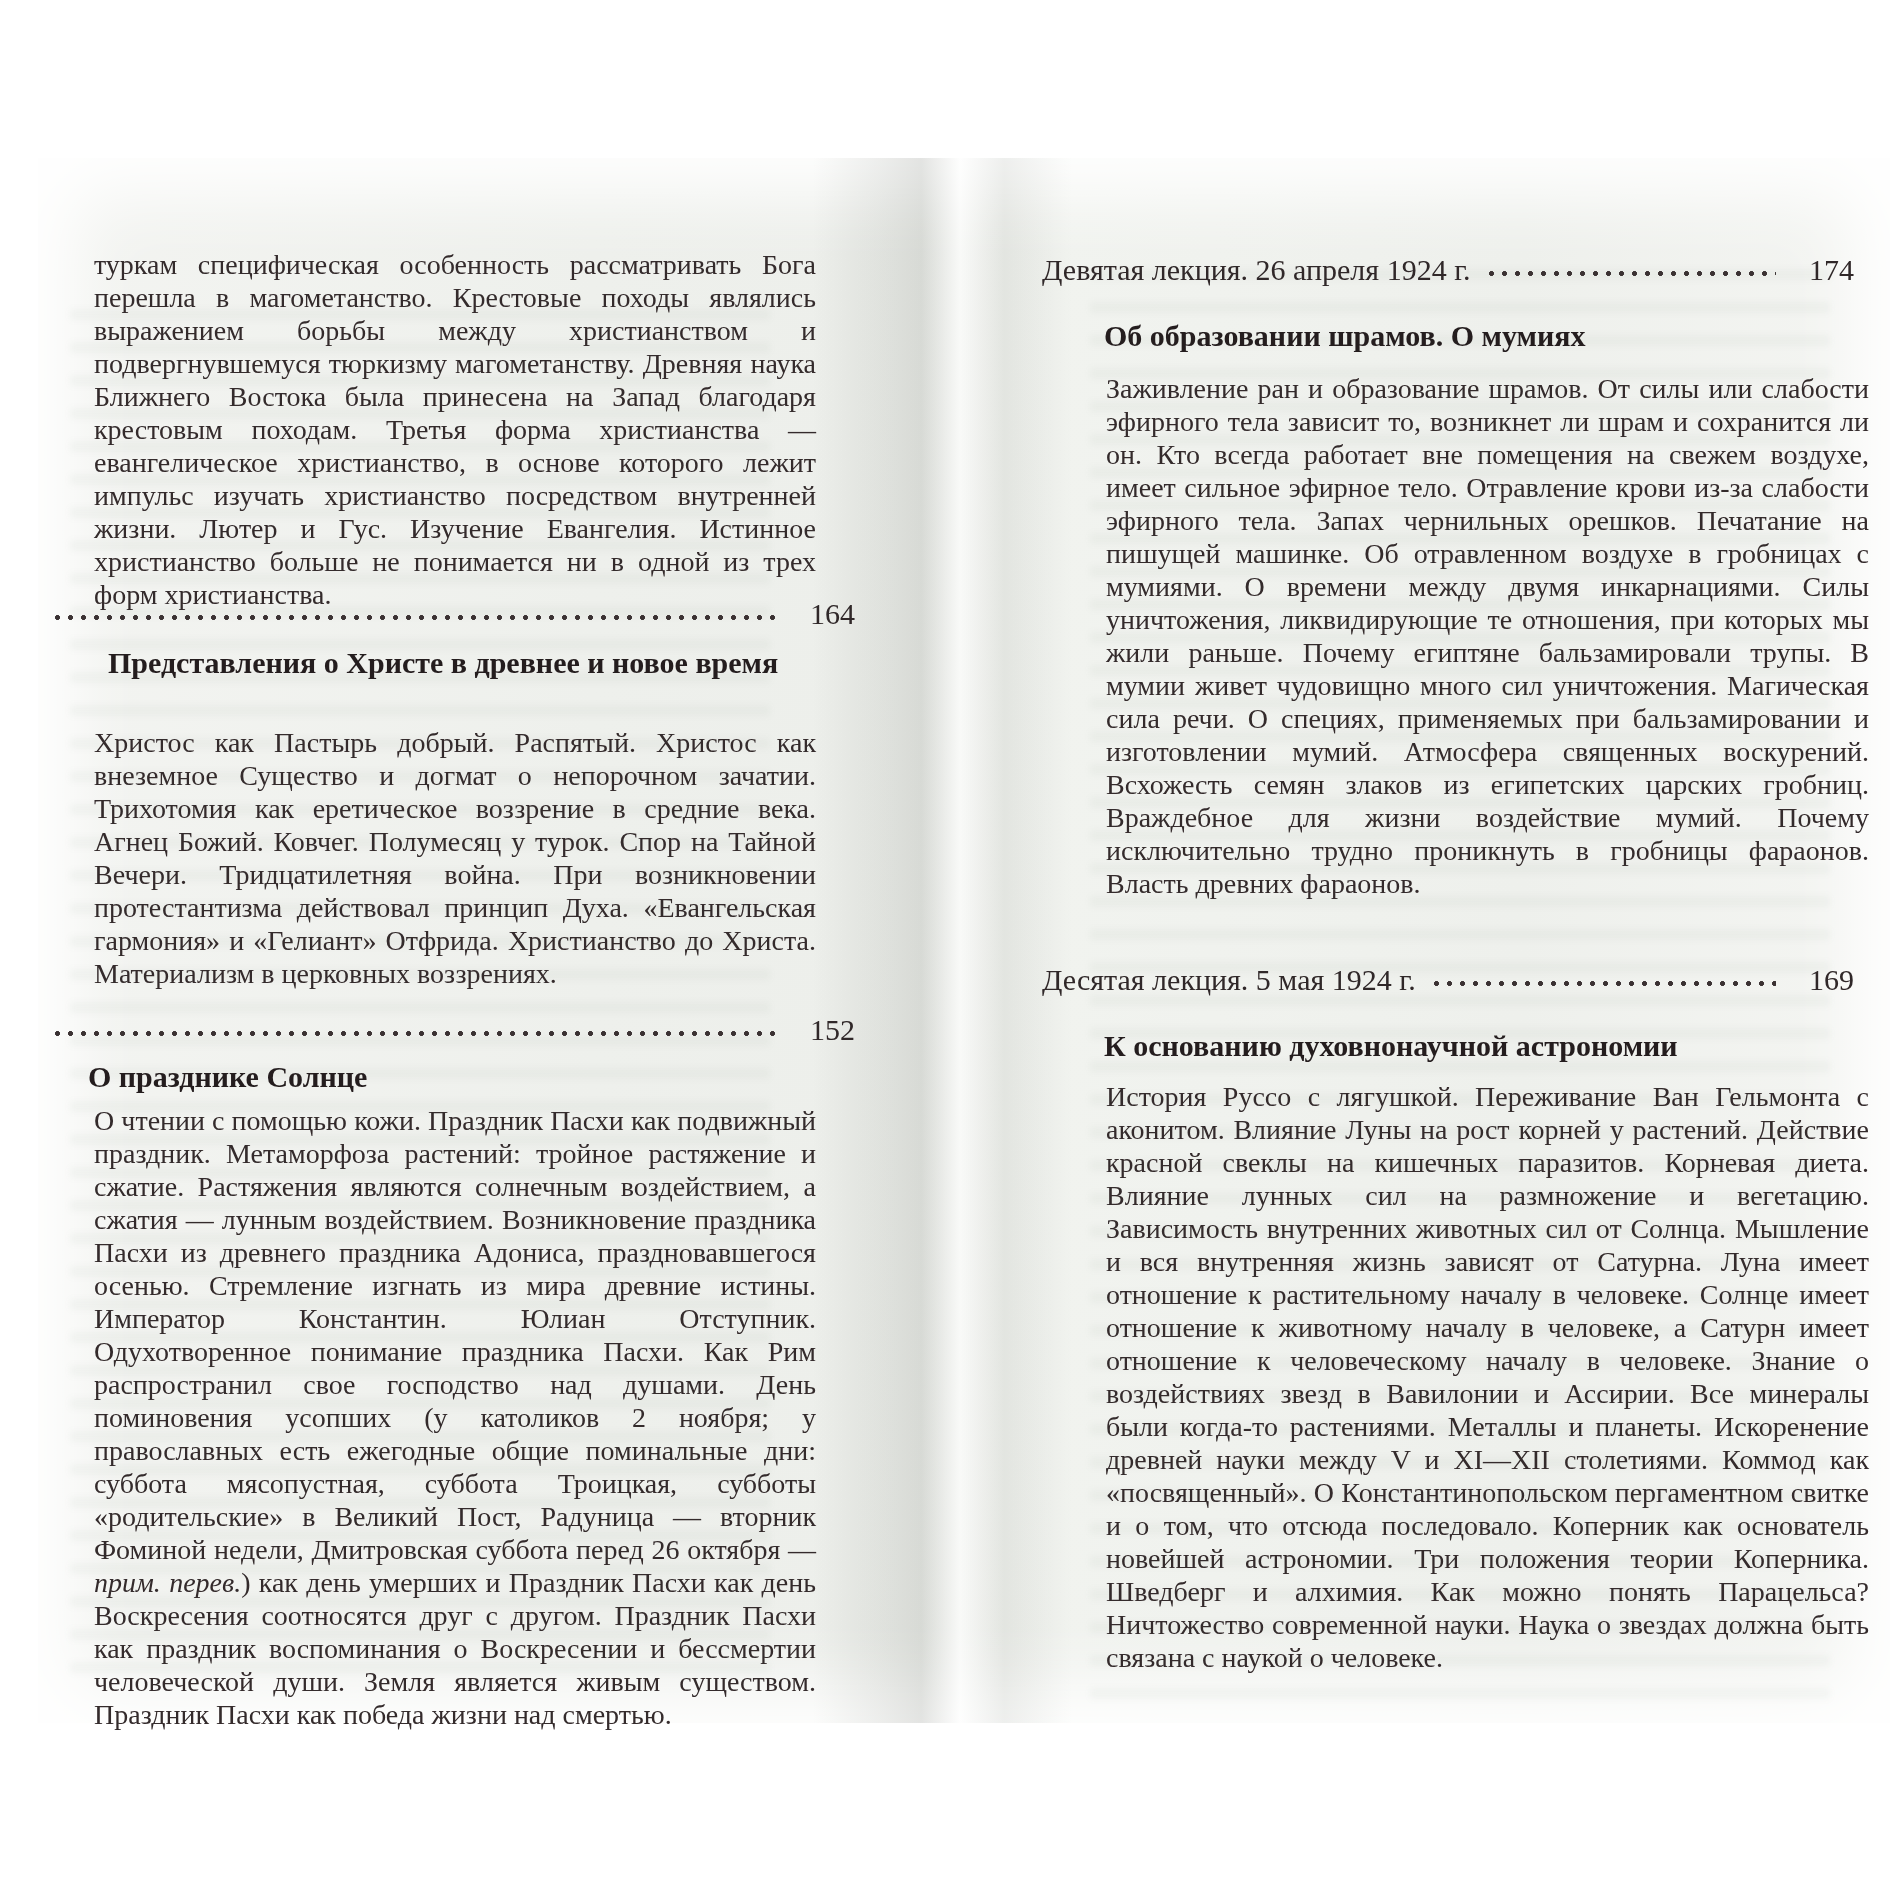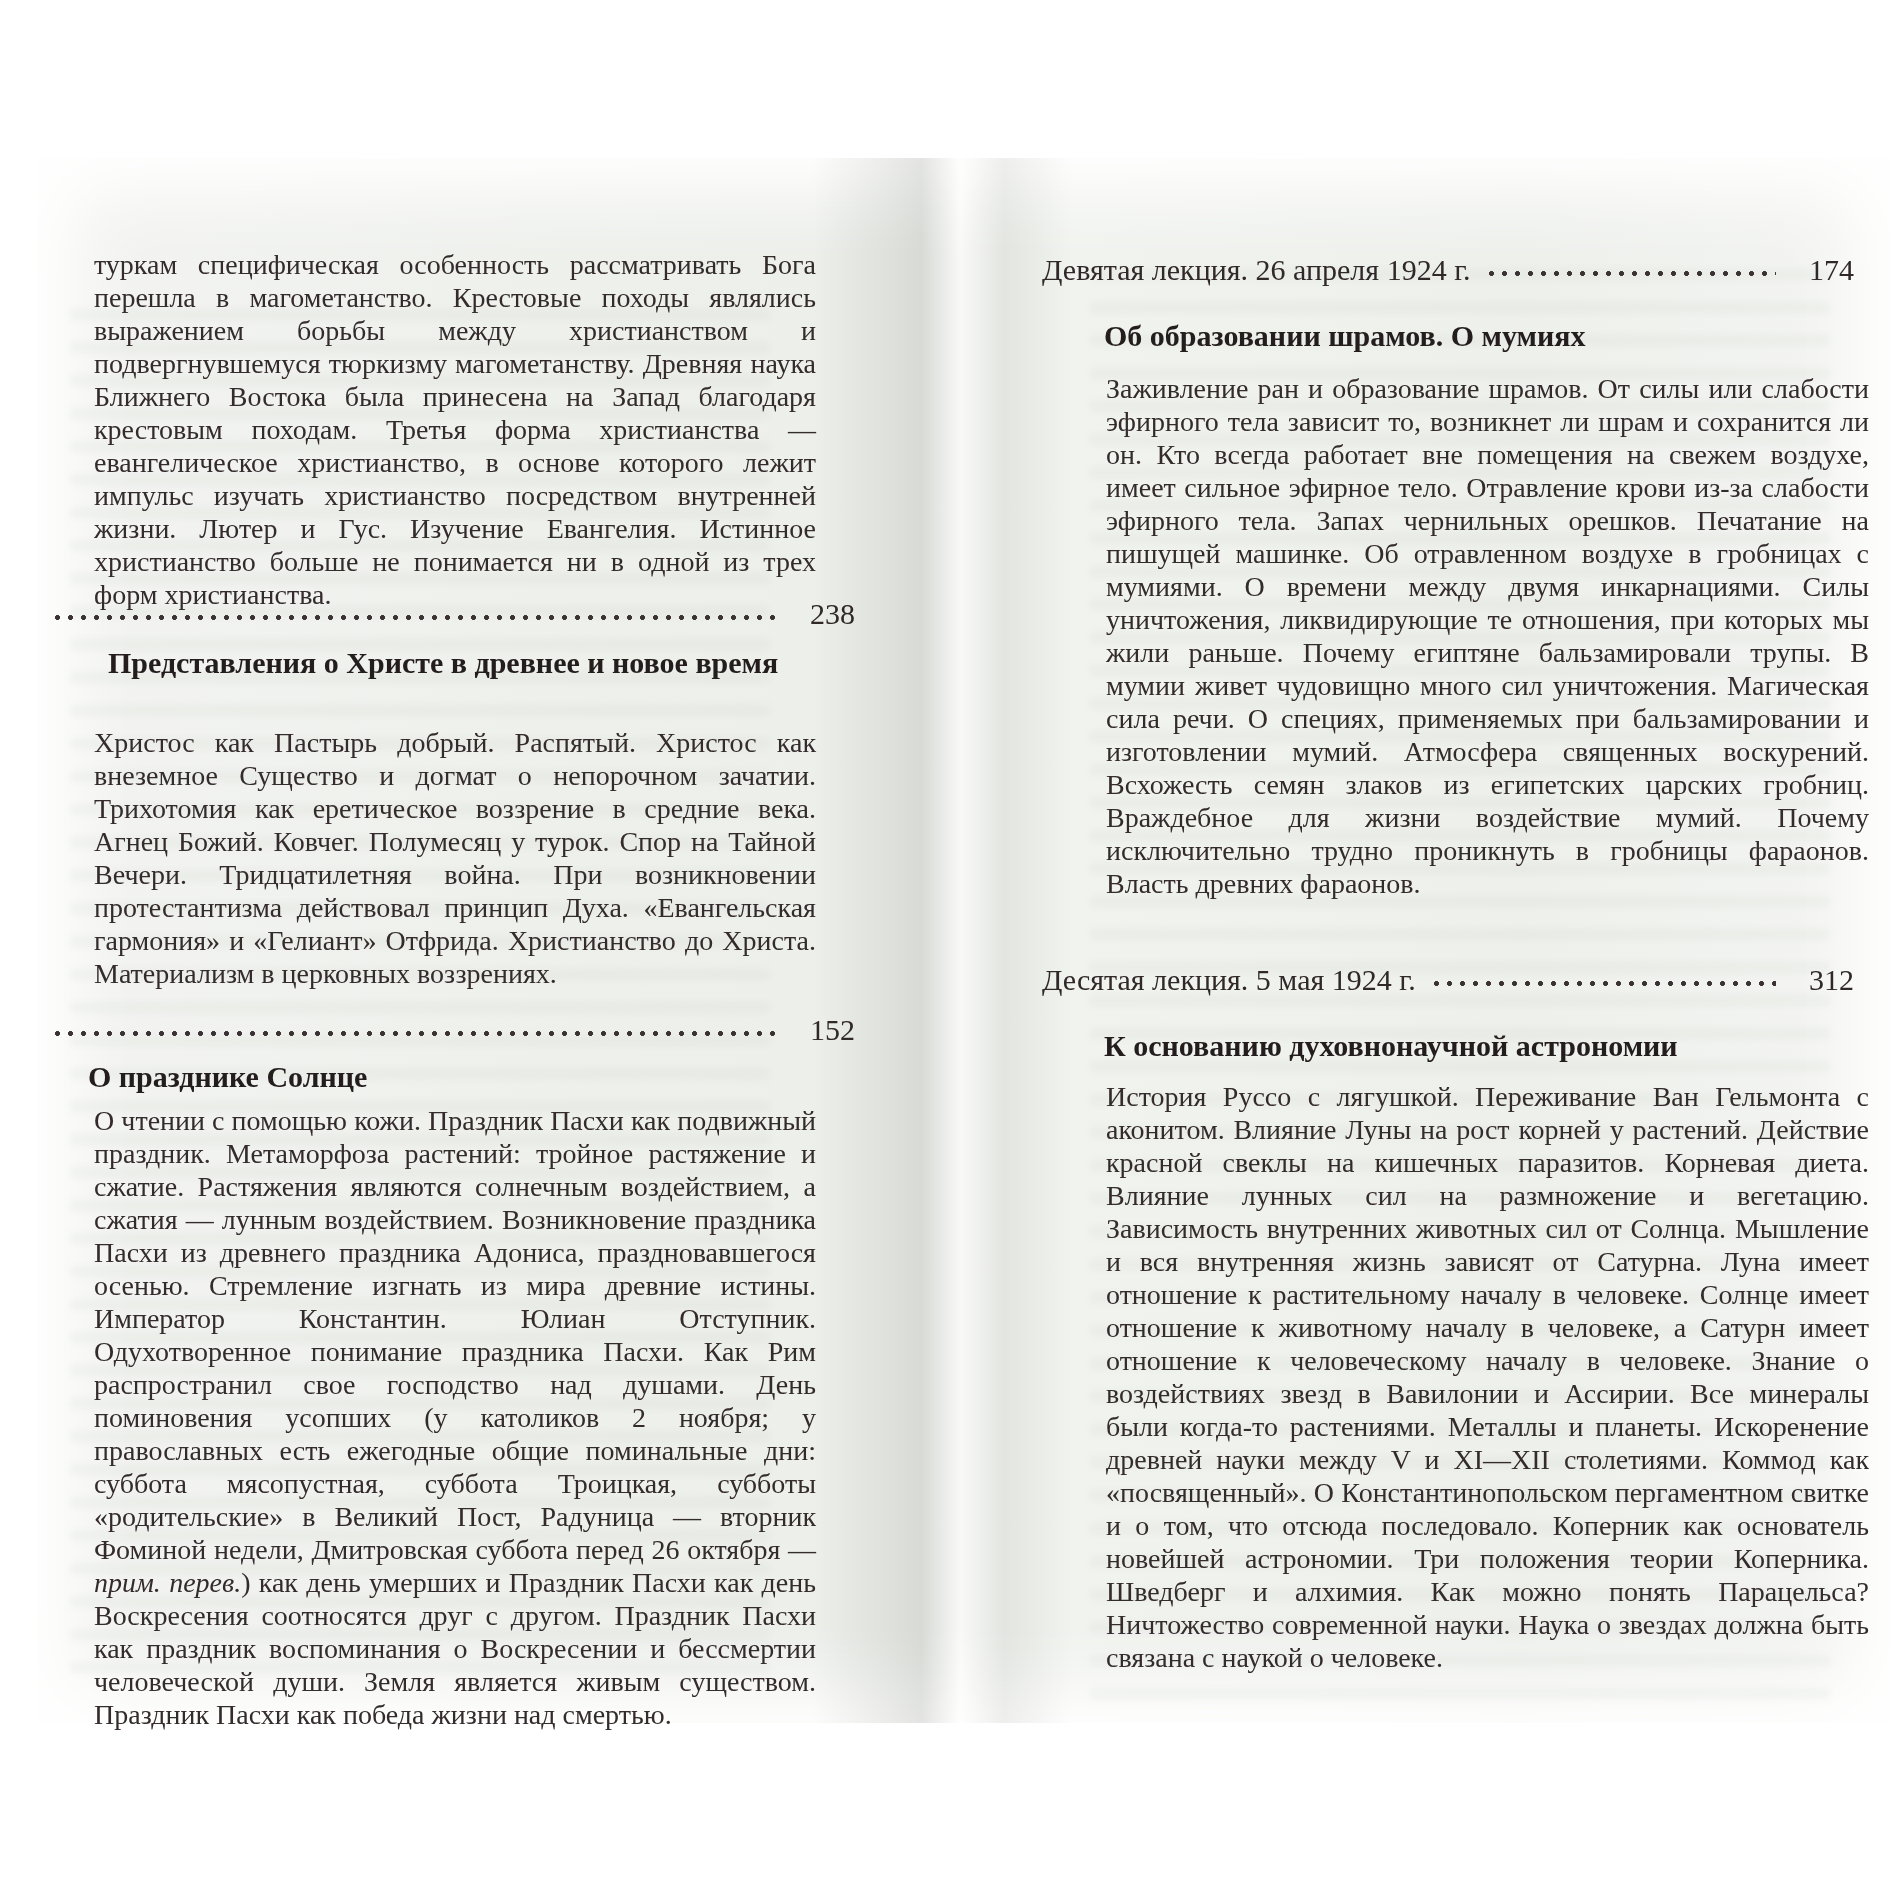--- a/index.html
+++ b/index.html
@@ -56,21 +56,21 @@
   <div class="gutter"></div>
   <div class="ghost" style="left:70px;top:300px;width:700px;height:1380px;"></div>
   <div class="ghost" style="left:1090px;top:260px;width:740px;height:1440px;"></div>
 
   <div>
 
     <div class="block intro" style="left:70px;top:248px;width:722px;"><span>туркам специфическая особенность рассматривать Бога перешла в магометанство. Крестовые походы являлись выражением борьбы между христианством и подвергнувшемуся тюркизму магометанству. Древняя наука Ближнего Востока была принесена на Запад благодаря крестовым походам. Третья форма христианства — евангелическое христианство, в основе которого лежит импульс изучать христианство посредством внутренней жизни. Лютер и Гус. Изучение Евангелия. Истинное христианство больше не понимается ни в одной из трех форм христианства.</span></div>
 
     <div class="block toc-line" style="left:37px;top:594px;width:818px;">
       <span class="leader"></span>
-      <span class="pagenum">238</span>
+      <span class="pagenum">164</span>
     </div>
     <div class="block heading" style="left:88px;top:643px;width:705px;margin-left:20px;">Представления о Христе в древнее и новое время</div>
     <div class="block summary" style="left:70px;top:726px;width:722px;"><span>Христос как Пастырь добрый. Распятый. Христос как внеземное Существо и догмат о непорочном зачатии. Трихотомия как еретическое воззрение в средние века. Агнец Божий. Ковчег. Полумесяц у турок. Спор на Тайной Вечери. Тридцатилетняя война. При возникновении протестантизма действовал принцип Духа. «Евангельская гармония» и «Гелиант» Отфрида. Христианство до Христа. Материализм в церковных воззрениях.</span></div>
 
     <div class="block toc-line" style="left:37px;top:1010px;width:818px;">
       <span class="leader"></span>
       <span class="pagenum">152</span>
     </div>
     <div class="block heading" style="left:88px;top:1057px;width:705px;">О празднике Солнце</div>
     <div class="block summary" style="left:70px;top:1104px;width:722px;"><span>О чтении с помощью кожи. Праздник Пасхи как подвижный праздник. Метаморфоза растений: тройное растяжение и сжатие. Растяжения являются солнечным воздействием, а сжатия — лунным воздействием. Возникновение праздника Пасхи из древнего праздника Адониса, праздновавшегося осенью. Стремление изгнать из мира древние истины. Император Константин. Юлиан Отступник. Одухотворенное понимание праздника Пасхи. Как Рим распространил свое господство над душами. День поминовения усопших (у католиков 2 ноября; у православных есть ежегодные общие поминальные дни: суббота мясопустная, суббота Троицкая, субботы «родительские» в Великий Пост, Радуница — вторник Фоминой недели, Дмитровская суббота перед 26 октября — </span><span class="it">прим. перев.</span><span>) как день умерших и Праздник Пасхи как день Воскресения соотносятся друг с другом. Праздник Пасхи как праздник воспоминания о Воскресении и бессмертии человеческой души. Земля является живым существом. Праздник Пасхи как победа жизни над смертью.</span></div>
@@ -82,19 +82,19 @@
       <span class="txt">Девятая лекция. 26 апреля 1924 г.</span>
       <span class="leader"></span>
       <span class="pagenum">174</span>
     </div>
     <div class="block heading" style="left:1104px;top:316px;width:745px;">Об образовании шрамов. О мумиях</div>
     <div class="block summary" style="left:1082px;top:372px;width:763px;"><span>Заживление ран и образование шрамов. От силы или слабости эфирного тела зависит то, возникнет ли шрам и сохранится ли он. Кто всегда работает вне помещения на свежем воздухе, имеет сильное эфирное тело. Отравление крови из-за слабости эфирного тела. Запах чернильных орешков. Печатание на пишущей машинке. Об отравленном воздухе в гробницах с мумиями. О времени между двумя инкарнациями. Силы уничтожения, ликвидирующие те отношения, при которых мы жили раньше. Почему египтяне бальзамировали трупы. В мумии живет чудовищно много сил уничтожения. Магическая сила речи. О специях, применяемых при бальзамировании и изготовлении мумий. Атмосфера священных воскурений. Всхожесть семян злаков из египетских царских гробниц. Враждебное для жизни воздействие мумий. Почему исключительно трудно проникнуть в гробницы фараонов. Власть древних фараонов.</span></div>
 
     <div class="block toc-line" style="left:1042px;top:960px;width:812px;">
       <span class="txt">Десятая лекция. 5 мая 1924 г.</span>
       <span class="leader"></span>
-      <span class="pagenum">312</span>
+      <span class="pagenum">169</span>
     </div>
     <div class="block heading" style="left:1104px;top:1026px;width:745px;">К основанию духовнонаучной астрономии</div>
     <div class="block summary" style="left:1082px;top:1080px;width:763px;"><span>История Руссо с лягушкой. Переживание Ван Гельмонта с аконитом. Влияние Луны на рост корней у растений. Действие красной свеклы на кишечных паразитов. Корневая диета. Влияние лунных сил на размножение и вегетацию. Зависимость внутренних животных сил от Солнца. Мышление и вся внутренняя жизнь зависят от Сатурна. Луна имеет отношение к растительному началу в человеке. Солнце имеет отношение к животному началу в человеке, а Сатурн имеет отношение к человеческому началу в человеке. Знание о воздействиях звезд в Вавилонии и Ассирии. Все минералы были когда-то растениями. Металлы и планеты. Искоренение древней науки между V и XI—XII столетиями. Коммод как «посвященный». О Константинопольском пергаментном свитке и о том, что отсюда последовало. Коперник как основатель новейшей астрономии. Три положения теории Коперника. Шведберг и алхимия. Как можно понять Парацельса? Ничтожество современной науки. Наука о звездах должна быть связана с наукой о человеке.</span></div>
   </div>
 
 </div>
 
 </body></html>

